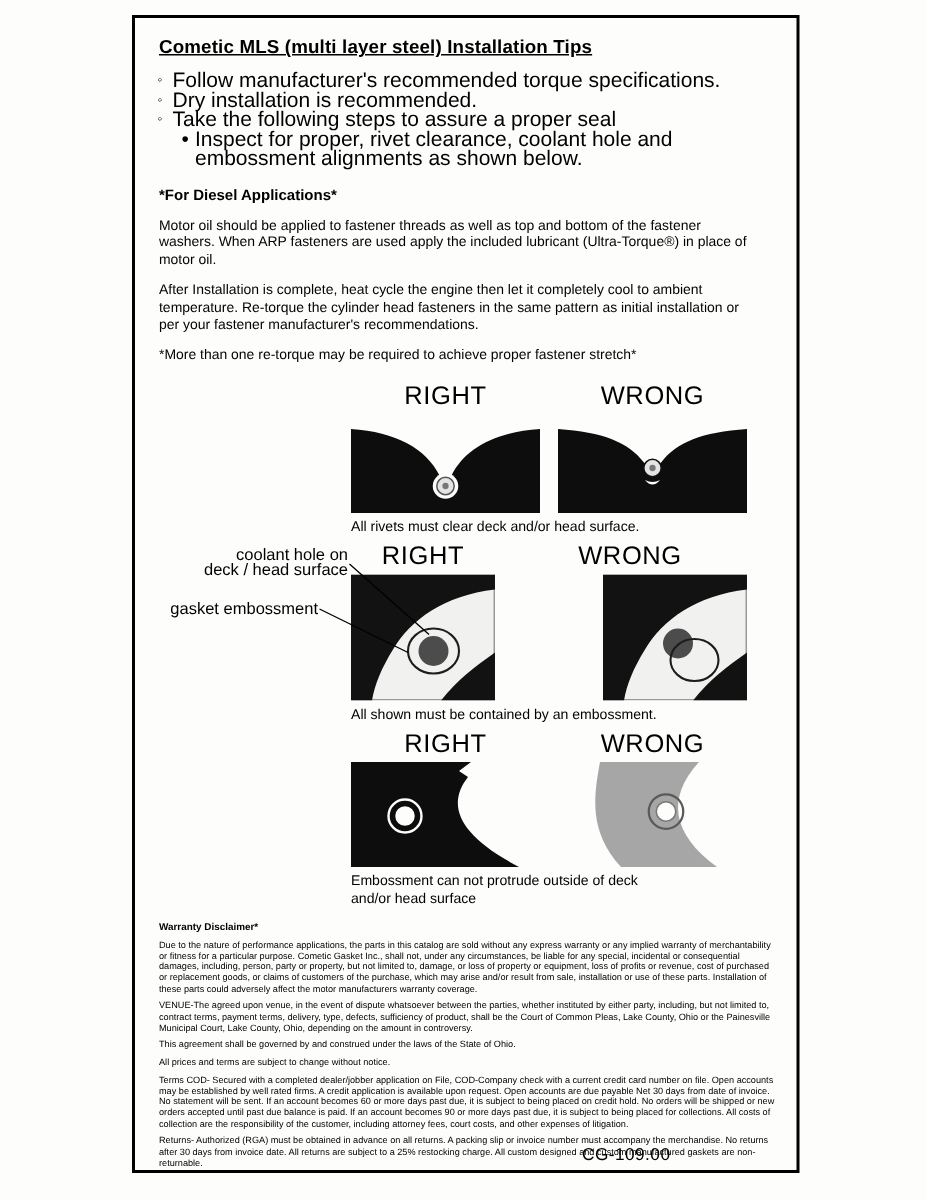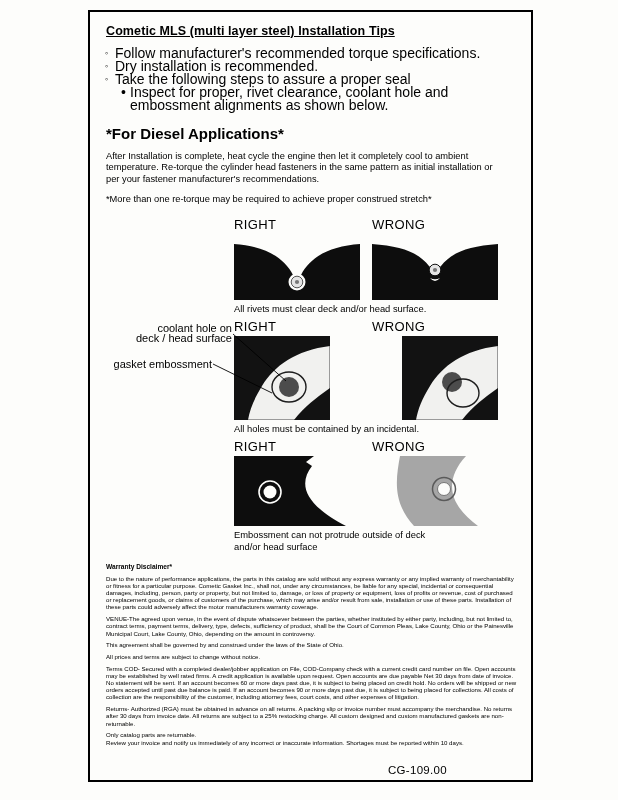--- a/index.html
+++ b/index.html
@@ -21,27 +21,27 @@
   }
   .title {
     font-size:12.5px; font-weight:bold; text-decoration:underline;
     margin:2px 0 9px 0; letter-spacing:0.1px;
   }
   .bullets { font-size:14px; line-height:13px; }
   .bullet { position:relative; padding-left:9px; }
   .bullet::before { content:"\25E6"; position:absolute; left:-1px; top:-0.5px; font-size:9px; }
   .sub-bullet { position:relative; padding-left:9px; margin-left:15px; }
   .sub-bullet::before { content:"\2022"; position:absolute; left:0; top:0; }
-  .diesel-heading { font-size:15px; font-weight:bold; margin-top:13px; }
+  .diesel-heading { font-size:10px; font-weight:bold; margin-top:13px; }
   .para { font-size:9.3px; line-height:11.4px; margin-top:9px; width:400px; }
   .dg-section { margin-top:11px; }
   .dg-row { position:relative; margin-bottom:5px; }
   .dg-inner { margin-left:128px; width:266px; }
   .dg-headers { display:flex; }
-  .dg-headers .h { width:126px; font-size:13px; letter-spacing:0.4px; }
+  .dg-headers .h { width:126px; text-align:center; font-size:17px; letter-spacing:0.4px; }
   .dg-headers .h + .h { margin-left:12px; }
   .dg-headers.narrow .h { width:96px; }
   .dg-headers.narrow .h + .h { margin-left:42px; }
   .panels { display:flex; margin-top:2px; }
   .col { width:126px; }
   .col + .col { margin-left:12px; }
   .panel svg { display:block; }
   .dg-caption { font-size:9.4px; margin-top:3px; }
   .dg-caption.two-line { line-height:12px; }
   .leader-label { position:absolute; font-size:11px; line-height:10px; text-align:right; }
@@ -62,22 +62,23 @@
   <div class="title">Cometic MLS (multi layer steel) Installation Tips</div>
 
   <div class="bullets">
     <div class="bullet">Follow manufacturer's recommended torque specifications.</div>
     <div class="bullet">Dry installation is recommended.</div>
     <div class="bullet">Take the following steps to assure a proper seal</div>
     <div class="sub-bullet">Inspect for proper, rivet clearance, coolant hole and embossment alignments as shown below.</div>
   </div>
 
   <div class="diesel-heading">*For Diesel Applications*</div>
+  <div class="para">Motor oil should be applied to fastener threads as well as top and bottom of the fastener washers. When ARP fasteners are used apply the included lubricant (Ultra-Torque®) in place of motor oil.</div>
   <div class="para">After Installation is complete, heat cycle the engine then let it completely cool to ambient temperature. Re-torque the cylinder head fasteners in the same pattern as initial installation or per your fastener manufacturer's recommendations.</div>
-  <div class="para">*More than one re-torque may be required to achieve proper construed stretch*</div>
+  <div class="para">*More than one re-torque may be required to achieve proper fastener stretch*</div>
 
   <div class="dg-section">
 
     <div class="dg-row">
       <div class="dg-inner">
         <div class="dg-headers">
           <div class="h">RIGHT</div>
           <div class="h">WRONG</div>
         </div>
         <div class="panels">
@@ -123,21 +124,21 @@
           <div class="col panel" style="margin-left:42px;width:96px;">
             <svg width="96" height="84" viewBox="0 0 96 84">
               <rect x="0.5" y="0.5" width="95" height="83" fill="#f1f1ef" stroke="#9a9a9a" stroke-width="1"></rect>
               <path d="M0,0 H96 V10 C62,14 40,30 28,50 C20,63 16,73 14,84 H0 Z" fill="#121212"></path>
               <path d="M96,84 V52 C83,61 70,71 60,84 Z" fill="#121212"></path>
               <circle cx="50" cy="46" r="10" fill="#4c4c4c"></circle>
               <ellipse cx="61" cy="57" rx="16" ry="14" fill="none" stroke="#1d1d1d" stroke-width="1.4"></ellipse>
             </svg>
           </div>
         </div>
-        <div class="dg-caption">All holes must be contained by an incidental.</div>
+        <div class="dg-caption">All shown must be contained by an embossment.</div>
       </div>
 
       <svg class="leader-lines" width="260" height="105" viewBox="0 0 260 105">
         <line x1="127" y1="15" x2="180" y2="62" stroke="#000" stroke-width="0.9"></line>
         <line x1="107" y1="45" x2="166" y2="74" stroke="#000" stroke-width="0.9"></line>
       </svg>
       <div class="leader-label label-coolant">
         <div>coolant hole on</div>
         <div>deck / head surface</div>
       </div>

